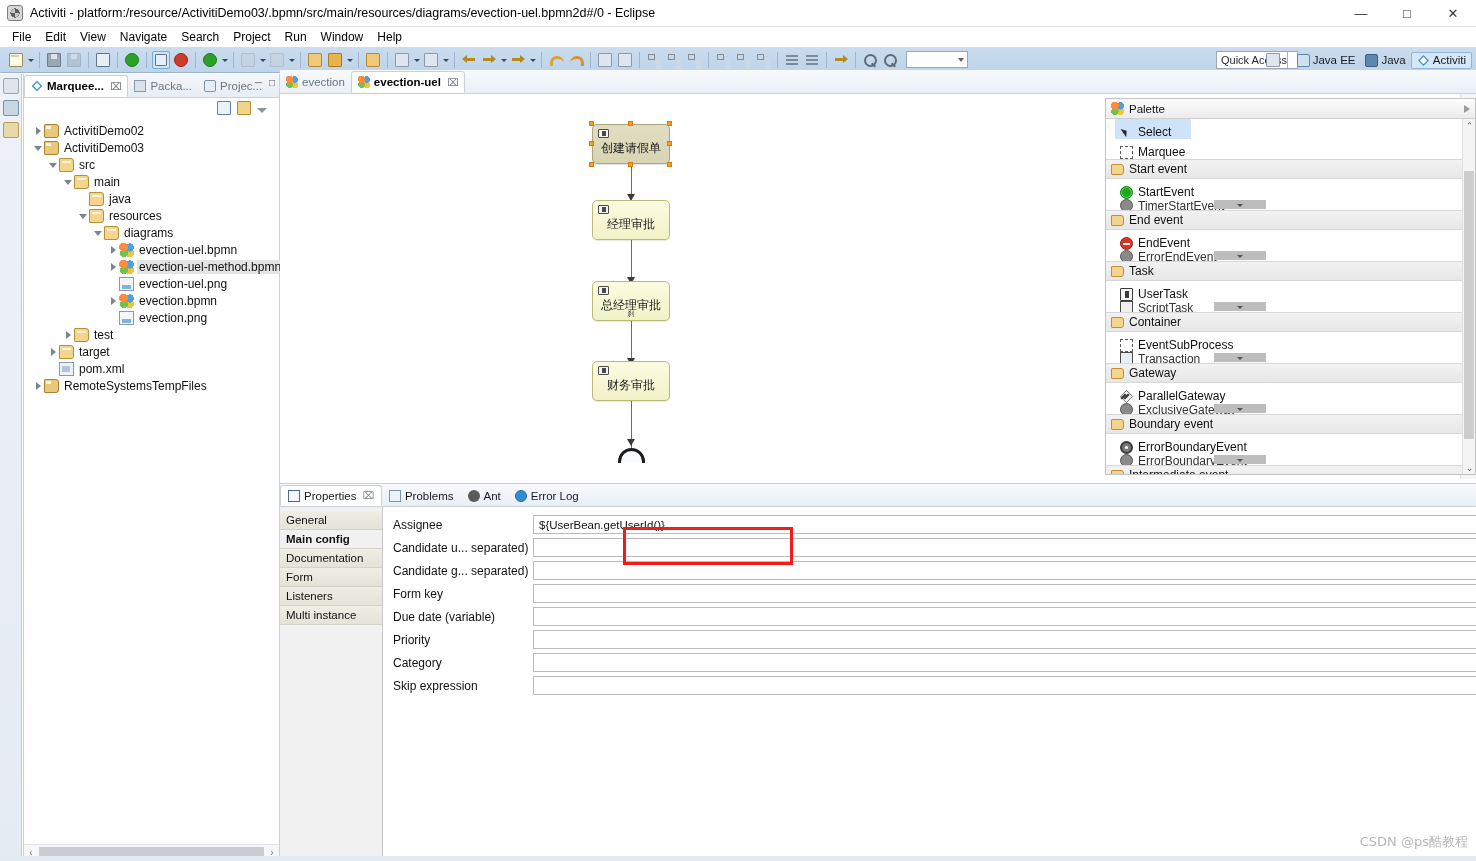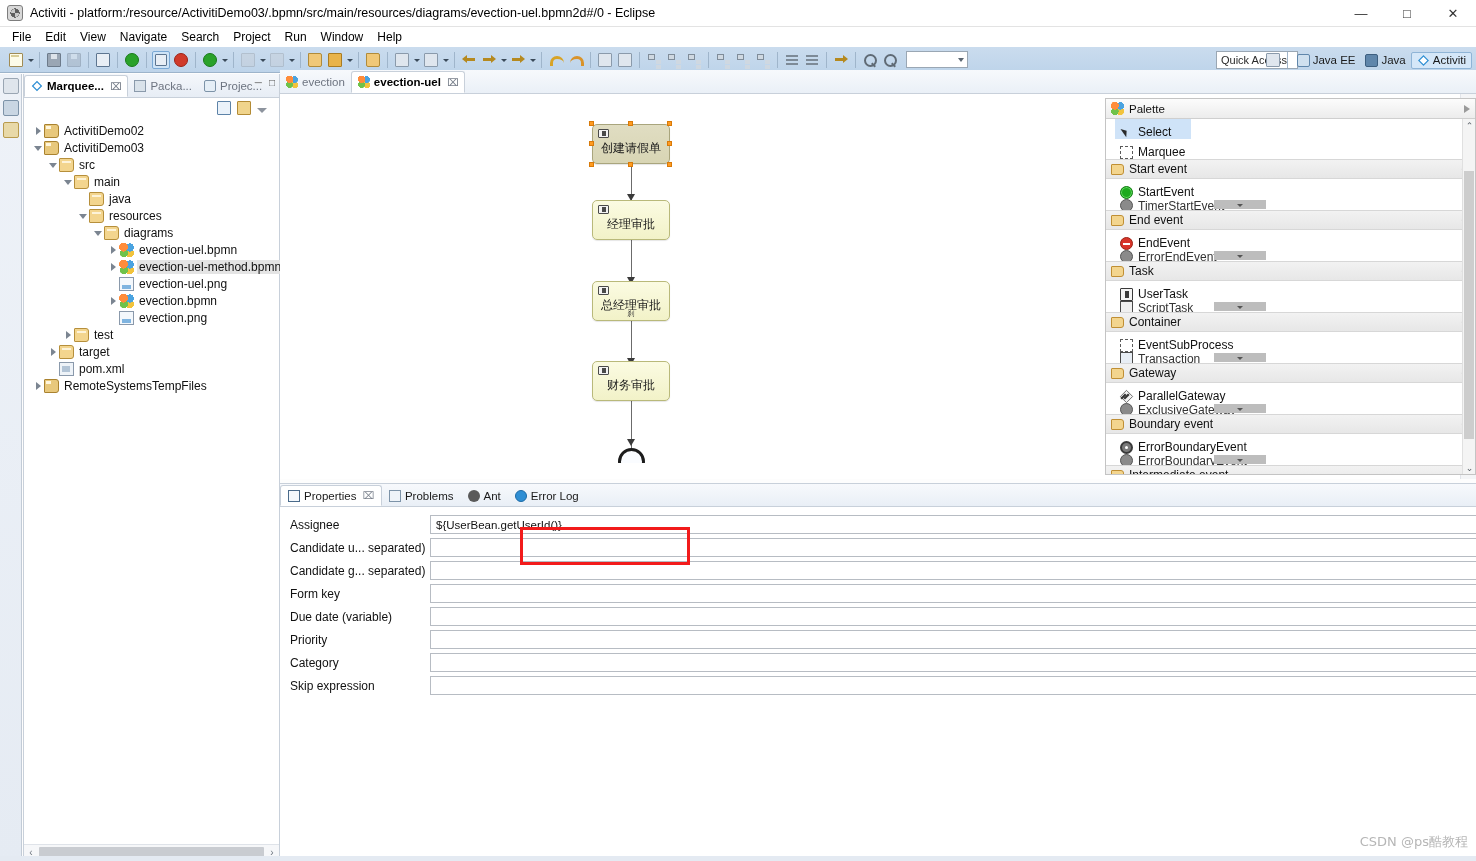--- a/index.html
+++ b/index.html
@@ -930,20 +930,40 @@
       </div>
       <div id="props-toolbar">
         <span class="pt-ico" style="background:#e6f0e0;border:1px solid #5f8a4f;border-radius:1px;"></span>
         <span class="pt-ico" style="width:0;height:0;border-left:5px solid transparent;border-right:5px solid transparent;border-top:5px solid #8d949e;margin-top:5px;"></span>
         <span class="pt-ico" style="height:3px;background:#9aa0a8;margin-top:6px;"></span>
         <span class="pt-ico" style="background:#fff;border:2px solid #9aa0a8;"></span>
       </div>
     </div>
 
     <div id="props-body">
+      <div id="props-tablist">
+          <div class="ptab">
+            <span>General</span>
+          </div>
+          <div class="ptab active">
+            <span>Main config</span>
+          </div>
+          <div class="ptab">
+            <span>Documentation</span>
+          </div>
+          <div class="ptab">
+            <span>Form</span>
+          </div>
+          <div class="ptab">
+            <span>Listeners</span>
+          </div>
+          <div class="ptab">
+            <span>Multi instance</span>
+          </div>
+        </div>
       <div id="props-form">
         <div id="form-rows">
             <div class="frow">
               <div class="flabel">Assignee</div>
               <div class="finput">${UserBean.getUserId()}</div>
             </div>
             <div class="frow">
               <div class="flabel">Candidate u... separated)</div>
               <div class="finput"></div>
             </div>

